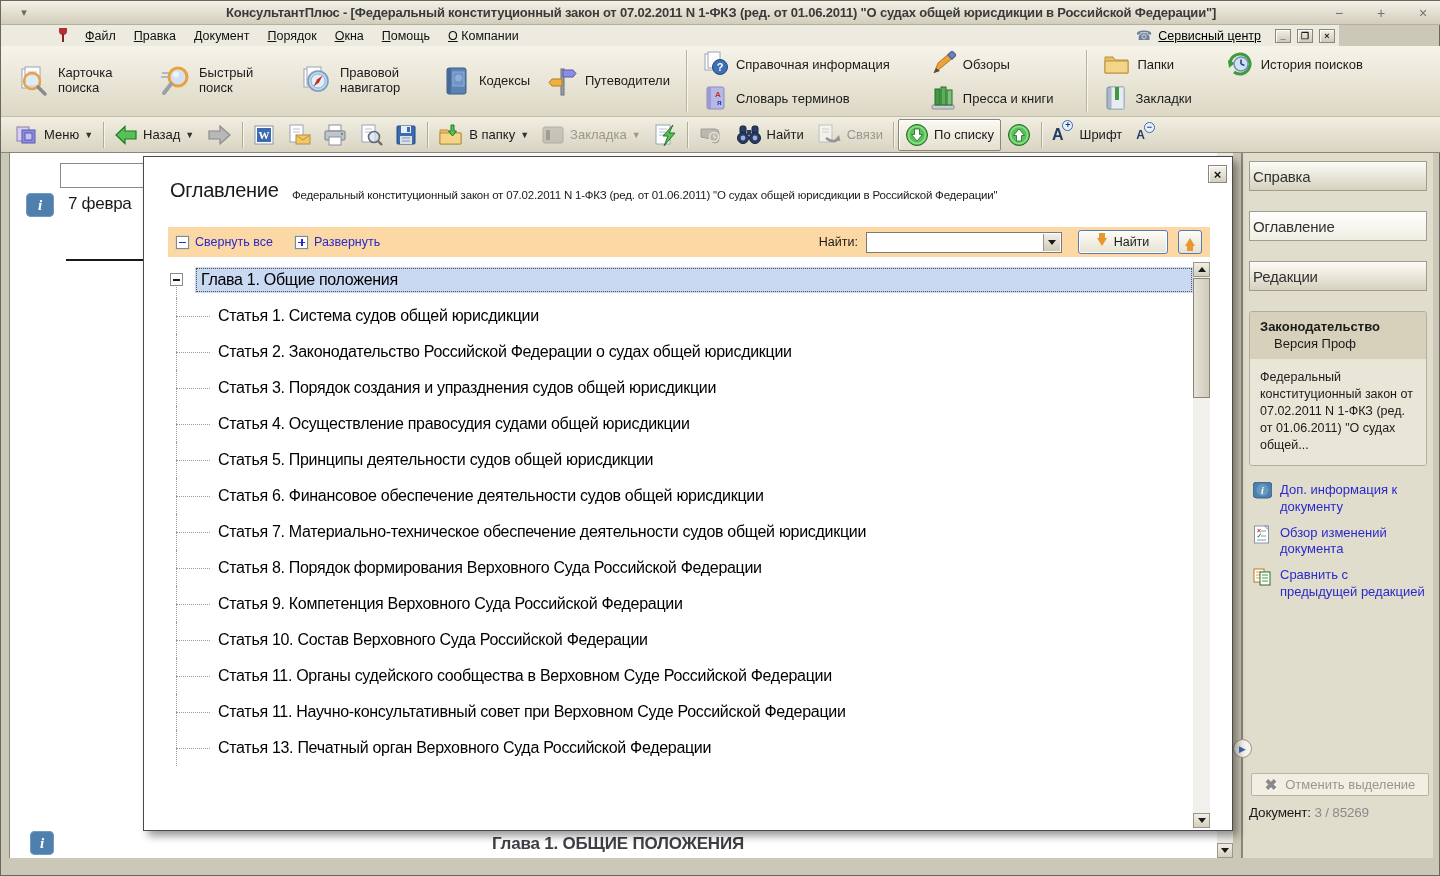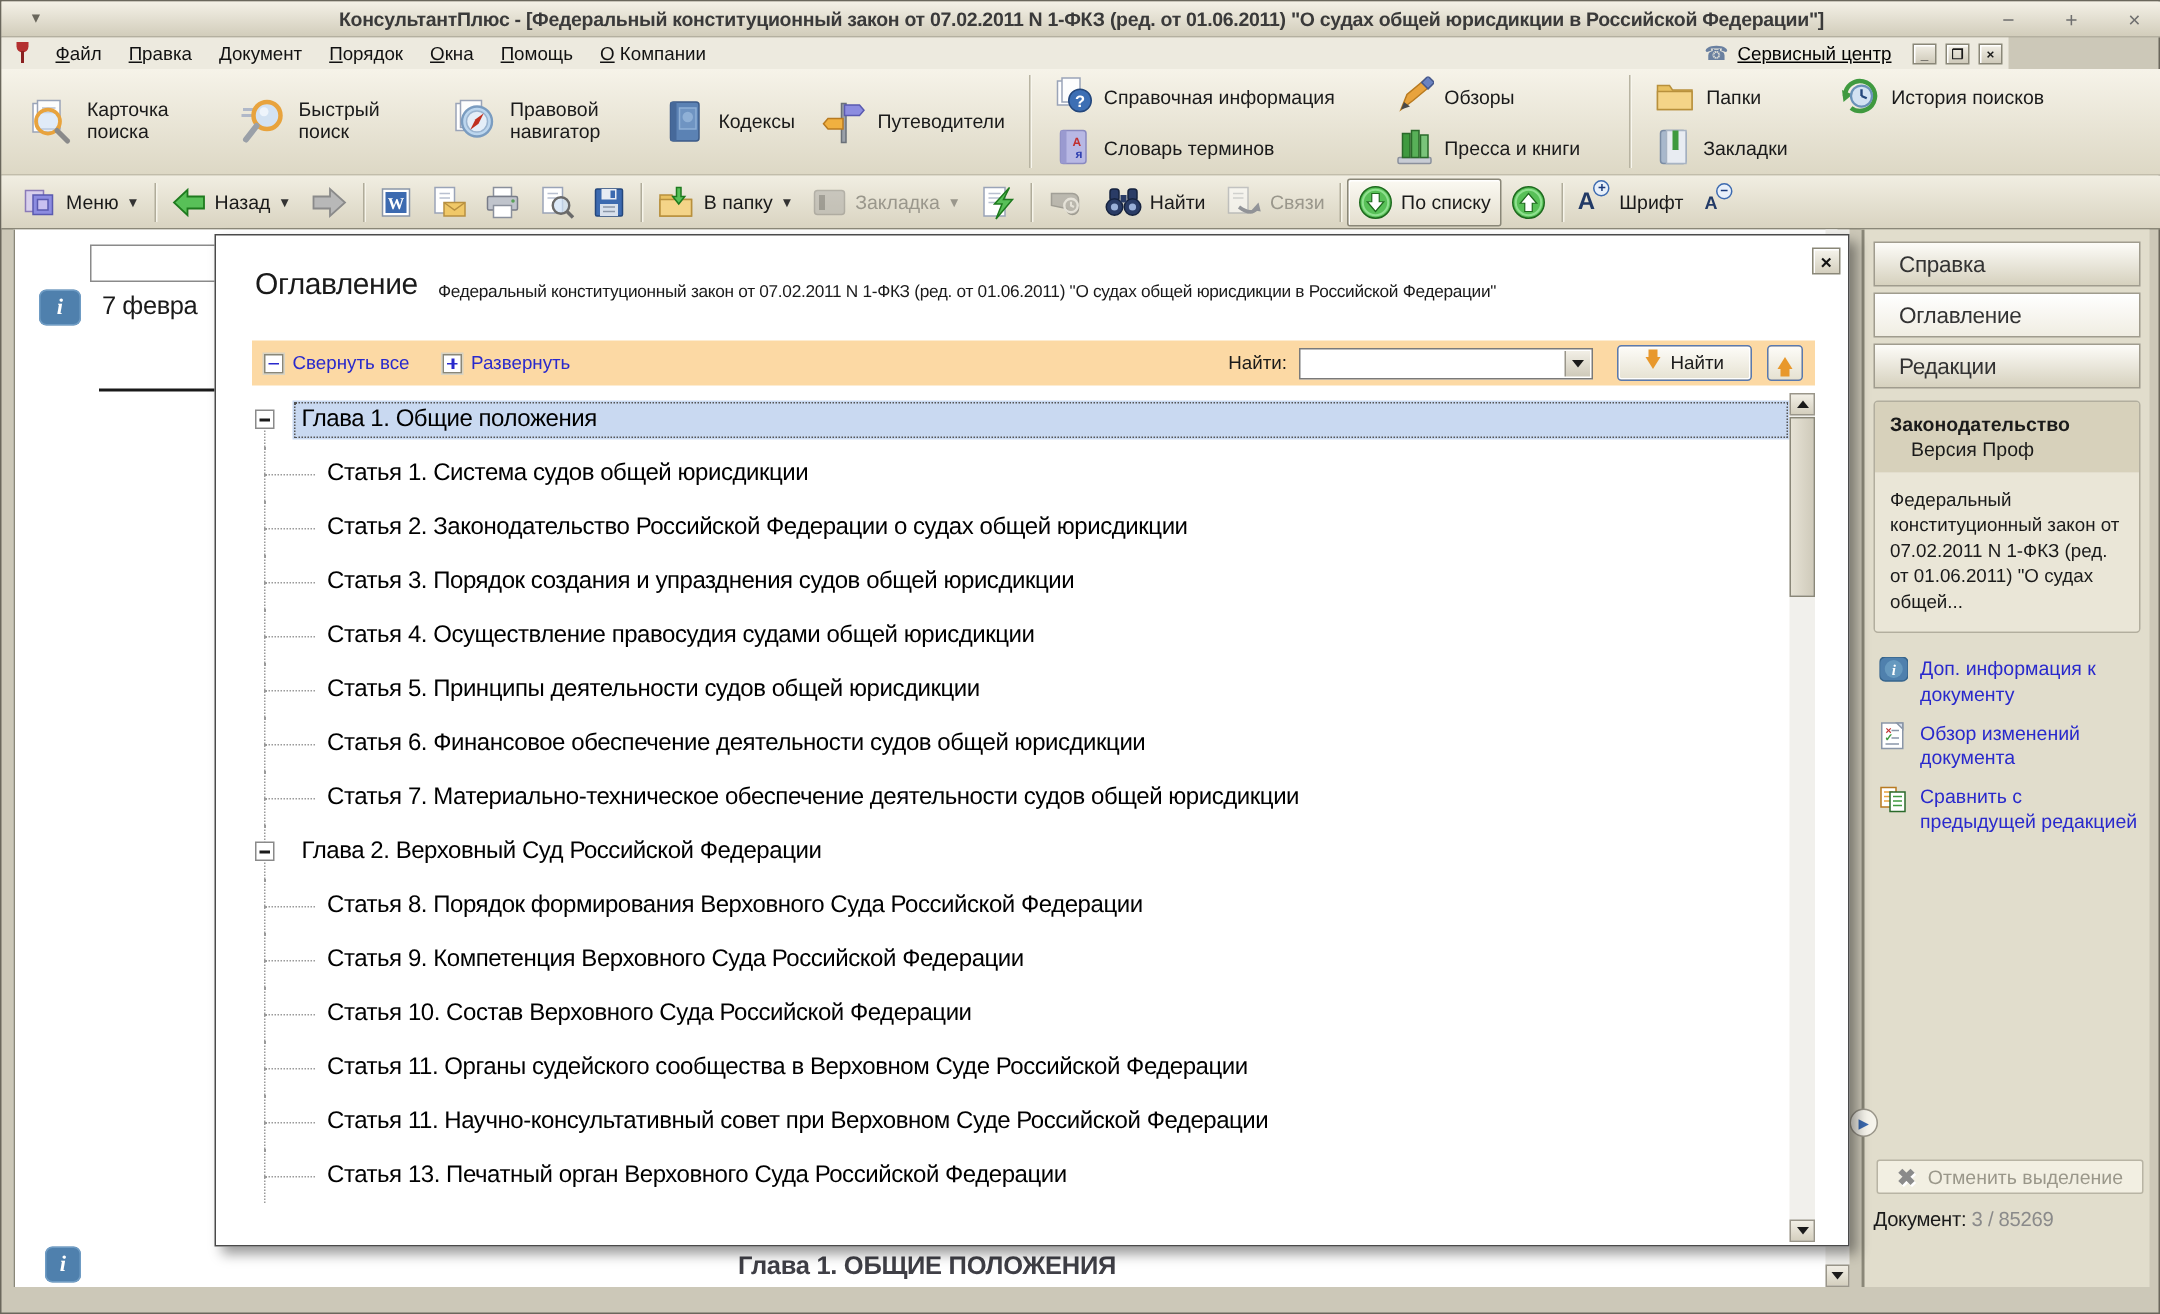--- a/index.html
+++ b/index.html
@@ -11,21 +11,21 @@
   .titlebar { position:absolute; left:0; top:0; width:1440px; height:24px;
     background:linear-gradient(#f4f1e7,#d2cdbb); border-bottom:1px solid #b4b0a0;
     display:flex; align-items:center; }
   .win-menu-btn { position:absolute; left:14px; top:4px; width:18px; height:15px; color:#6a675c; font-size:11px; text-align:center; line-height:15px; }
   .title-text { flex:1; text-align:center; font-size:13px; font-weight:bold; color:#3a3a3a; letter-spacing:-0.2px; }
   .win-controls { position:absolute; right:10px; top:0; height:24px; display:flex; gap:26px; align-items:center; }
   .win-glyph { color:#6f6f6f; font-size:14px; width:16px; text-align:center; line-height:22px; }
 
   
   .menubar { position:absolute; left:0; top:24px; width:1338px; height:21px; background:#edeadf;
-    display:flex; align-items:center; font-size:12.5px; color:#111; }
+    display:flex; align-items:center; font-size:12.5px; color:#111;padding-left:48px; }
   .app-glass { width:10px; height:15px; margin:0 8px 0 9px; position:relative; }
   .app-glass::before { content:""; position:absolute; left:1px; top:0; width:8px; height:7px; background:#b43030; border-radius:0 0 5px 5px; }
   .app-glass::after { content:""; position:absolute; left:4px; top:6px; width:2px; height:8px; background:#8a2020; }
   .menu-item { padding:2px 9px; cursor:default; }
   .menu-item::first-letter { text-decoration:underline; }
   .menubar-right { margin-left:auto; display:flex; align-items:center; gap:6px; padding-right:4px; }
   .phone-ic { color:#6a80a0; font-size:13px; }
   .svc-link { color:#000000; text-decoration:underline; font-size:12.5px; margin-right:8px; }
   .mdi-btn { width:16px; height:14px; background:linear-gradient(#f2efe6,#cfcaba); border:1px solid #8a8778;
     box-shadow:inset 1px 1px 0 #fff; font-size:9px; line-height:12px; text-align:center; color:#1a1a1a; font-weight:bold; }
@@ -62,22 +62,22 @@
   .doc-line { position:absolute; left:56px; top:106px; width:90px; height:2px; background:#1a1a1a; }
   .doc-heading { position:absolute; left:0; width:1216px; top:681px; text-align:center; font-size:17px; font-weight:bold; color:#3f3f46; letter-spacing:-0.2px; }
   .doc-scroll { position:absolute; left:1216px; top:0; width:16px; height:705px; background:#efeeea; }
   .doc-scroll .thumb { position:absolute; left:1px; top:296px; width:14px; height:62px; background:linear-gradient(90deg,#e2ddd0,#cfcaba); border:1px solid #9a968a; }
   .scroll-btn { position:absolute; left:0; width:16px; height:15px; background:linear-gradient(#f2efe6,#d4cfbe); border:1px solid #9a968a; display:flex; align-items:center; justify-content:center; }
   .tri-down { width:0; height:0; border-left:4px solid transparent; border-right:4px solid transparent; border-top:5px solid #1a1a1a; }
   .tri-up { width:0; height:0; border-left:4px solid transparent; border-right:4px solid transparent; border-bottom:5px solid #1a1a1a; }
 
   
   .sidebar { position:absolute; left:1240px; top:0; width:192px; height:705px; background:#e1ddcc; border-left:2px solid #8a8778; padding:8px 6px 0 6px; }
-  .side-tab { height:30px; margin-bottom:4px; background:linear-gradient(#fdfcf8,#d6d1be); border:1px solid #a09c8e;
-    font-size:15px; color:#333; display:flex; align-items:center; padding-left:16px; letter-spacing:-0.2px;text-align:center; }
+  .side-tab { height:30px; margin-bottom:20px; background:linear-gradient(#fdfcf8,#d6d1be); border:1px solid #a09c8e;
+    font-size:15px; color:#333; display:flex; align-items:center; padding-left:3px; letter-spacing:-0.2px;text-align:center; }
   .side-tab.active { background:linear-gradient(#ffffff,#f0ede2); }
   .base-panel { margin-top:8px; border:1px solid #b2ae9e; border-radius:3px; overflow:hidden; }
   .base-head { background:#d7d1bb; padding:7px 8px 8px 10px; }
   .base-title { font-size:13px; font-weight:bold; color:#1a1a1a; }
   .base-sub { font-size:13px; color:#1a1a1a; padding-left:14px; margin-top:2px; }
   .base-body { background:#eae6d7; padding:10px 8px 12px 10px; font-size:12.5px; color:#1a1a1a; line-height:1.35; }
   .side-links { margin-top:16px; display:flex; flex-direction:column; gap:10px; }
   .side-link { display:flex; gap:8px; align-items:flex-start; font-size:13px; color:#2929cc; line-height:1.25; padding-left:4px; cursor:pointer; }
   .collapse-circle { position:absolute; left:-10px; top:586px; width:19px; height:19px; border-radius:50%;
     background:#f6f4ec; border:1px solid #9a968a; display:flex; align-items:center; justify-content:center; font-size:9px; color:#3c6ab0; }
@@ -660,25 +660,20 @@
               <span class="hline"></span>
               <span class="art-label">Статья 6. Финансовое обеспечение деятельности судов общей юрисдикции</span>
             </div>
           <div class="trow">
               <span class="vline"></span>
               <span class="hline"></span>
               <span class="art-label">Статья 7. Материально-техническое обеспечение деятельности судов общей юрисдикции</span>
             </div>
           <div class="trow">
               <span class="vline"></span>
-              <span class="texp"></span>
-              <span class="chap-label">Глава 2. Верховный Суд Российской Федерации</span>
-            </div>
-          <div class="trow">
-              <span class="vline"></span>
               <span class="hline"></span>
               <span class="art-label">Статья 8. Порядок формирования Верховного Суда Российской Федерации</span>
             </div>
           <div class="trow">
               <span class="vline"></span>
               <span class="hline"></span>
               <span class="art-label">Статья 9. Компетенция Верховного Суда Российской Федерации</span>
             </div>
           <div class="trow">
               <span class="vline"></span>

